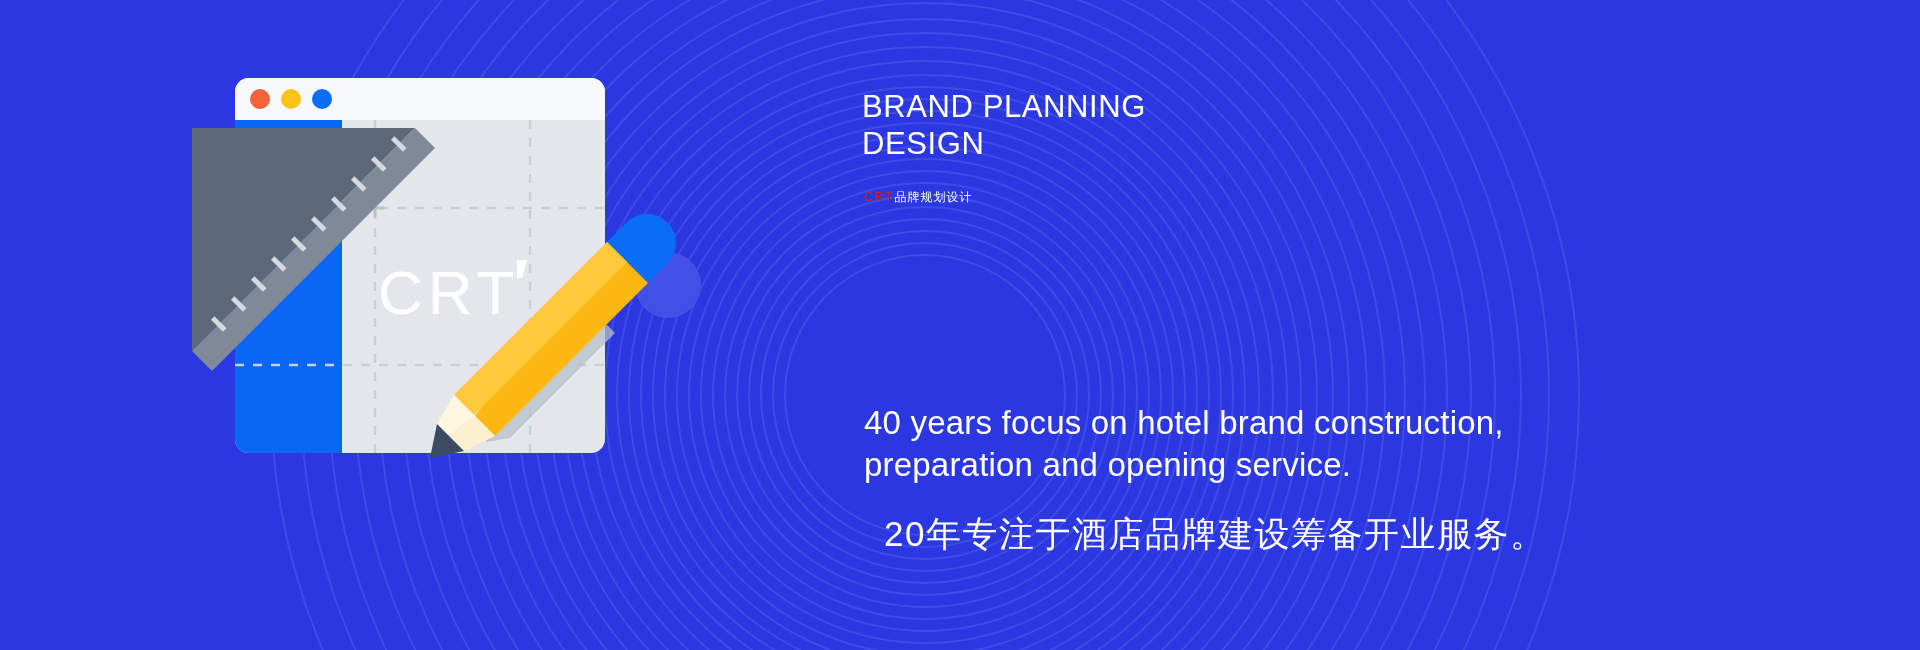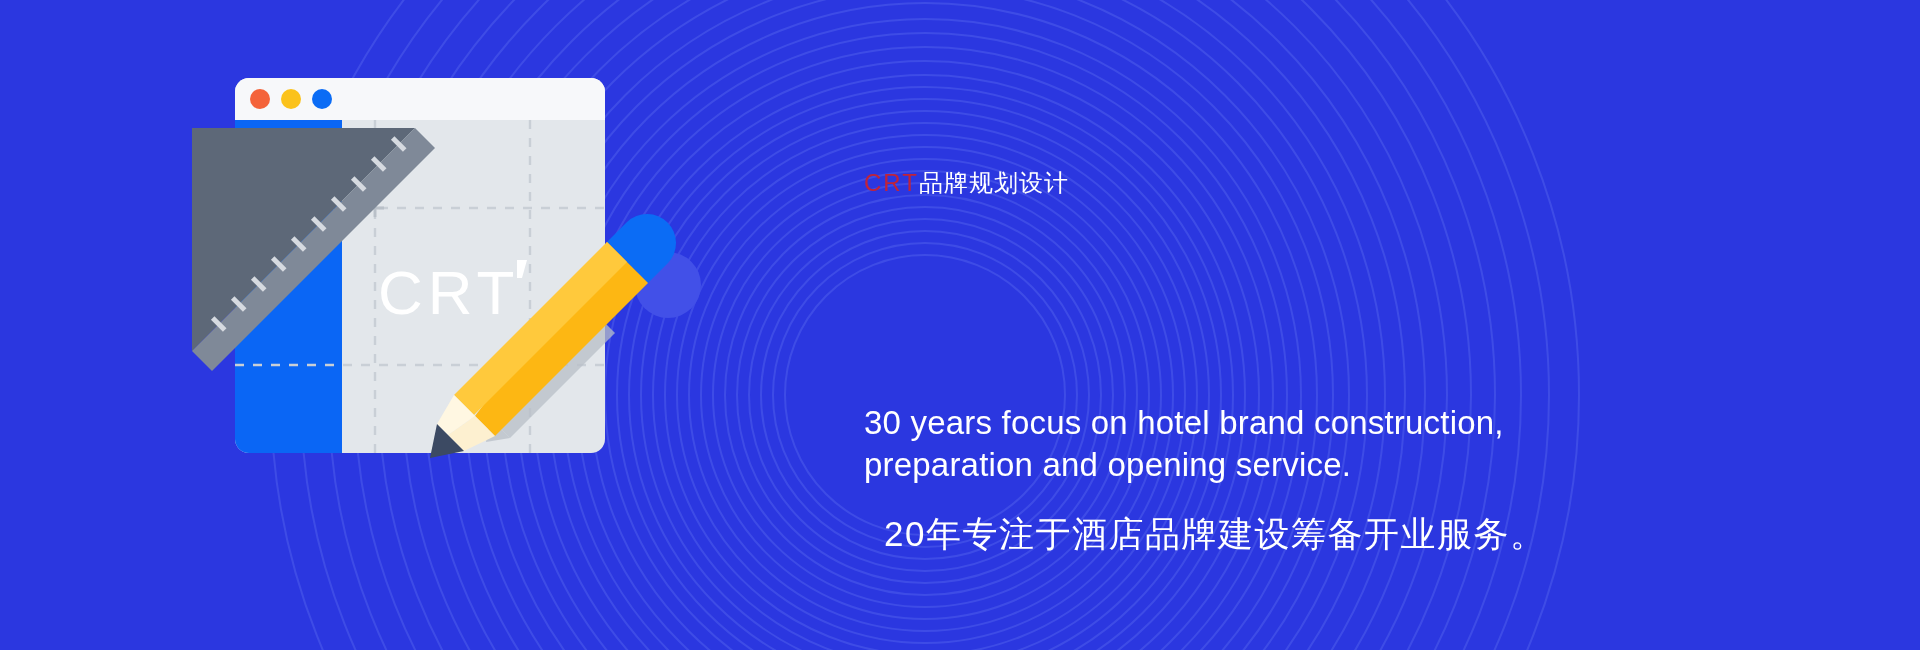--- a/index.html
+++ b/index.html
@@ -22,22 +22,22 @@
 
   
   .copy{position:absolute;left:862px;top:0;width:1050px;height:650px;}
 
   .eyebrow{
     position:absolute;left:0;top:88px;width:560px;
     color:#ffffff;font-size:31px;line-height:37px;
     font-weight:400;letter-spacing:.6px;white-space:pre-line;
   }
   .eyebrow-cn{
-    position:absolute;left:2px;top:170px;
-    font-size:24px;line-height:26px;letter-spacing:1px;color:#ffffff;
+    position:absolute;left:2px;top:184px;
+    font-size:12px;line-height:26px;letter-spacing:1px;color:#ffffff;
   }
   .eyebrow-cn .crt{color:#c0233a;letter-spacing:2px;}
 
   .lead-en{
     position:absolute;left:2px;top:402px;width:980px;
     color:#ffffff;font-size:33px;line-height:42px;font-weight:300;
     white-space:pre-line;letter-spacing:.2px;
   }
   .lead-cn{
     position:absolute;left:2px;top:511px;width:980px;
@@ -174,25 +174,27 @@
         <path d="M285 346 L305 366 L274 381 L258 365 z" fill="#fdf0d0"></path>
         <path d="M264 325 L285 346 L258 365 L247 354 z" fill="#fff7e2"></path>
 
         <path d="M247 354 L274 381 L240 388 z" fill="#3c4a63"></path>
       </g>
     </svg>
   </div>
 
   <div class="copy">
 
+    <div class="eyebrow">BRAND PLANNING
+DESIGN</div>
 
     <div class="eyebrow-cn">
       <span class="crt">CRT</span><span>品牌规划设计</span>
     </div>
 
-    <div class="lead-en">30 years focus on hotel brand construction,
+    <div class="lead-en">40 years focus on hotel brand construction,
 preparation and opening service.</div>
 
     <div class="lead-cn">20年专注于酒店品牌建设筹备开业服务。</div>
 
   </div>
 
 </div>
 
 </body></html>

